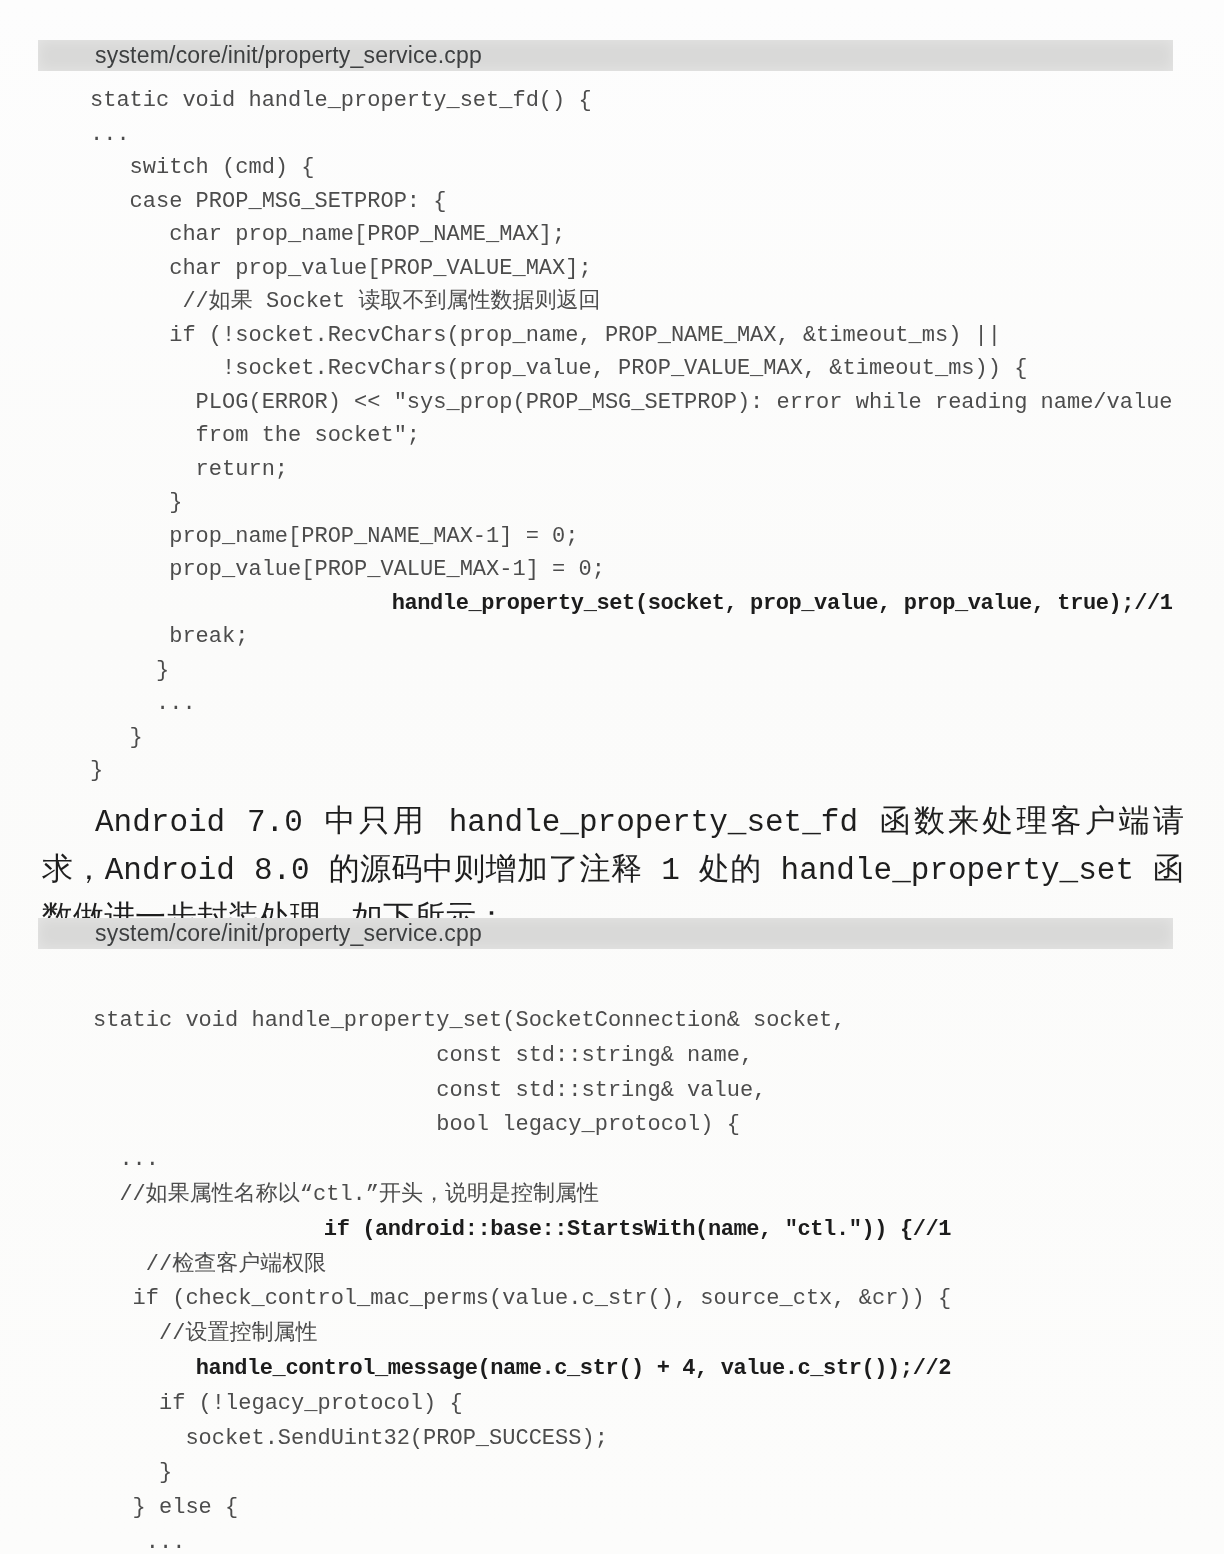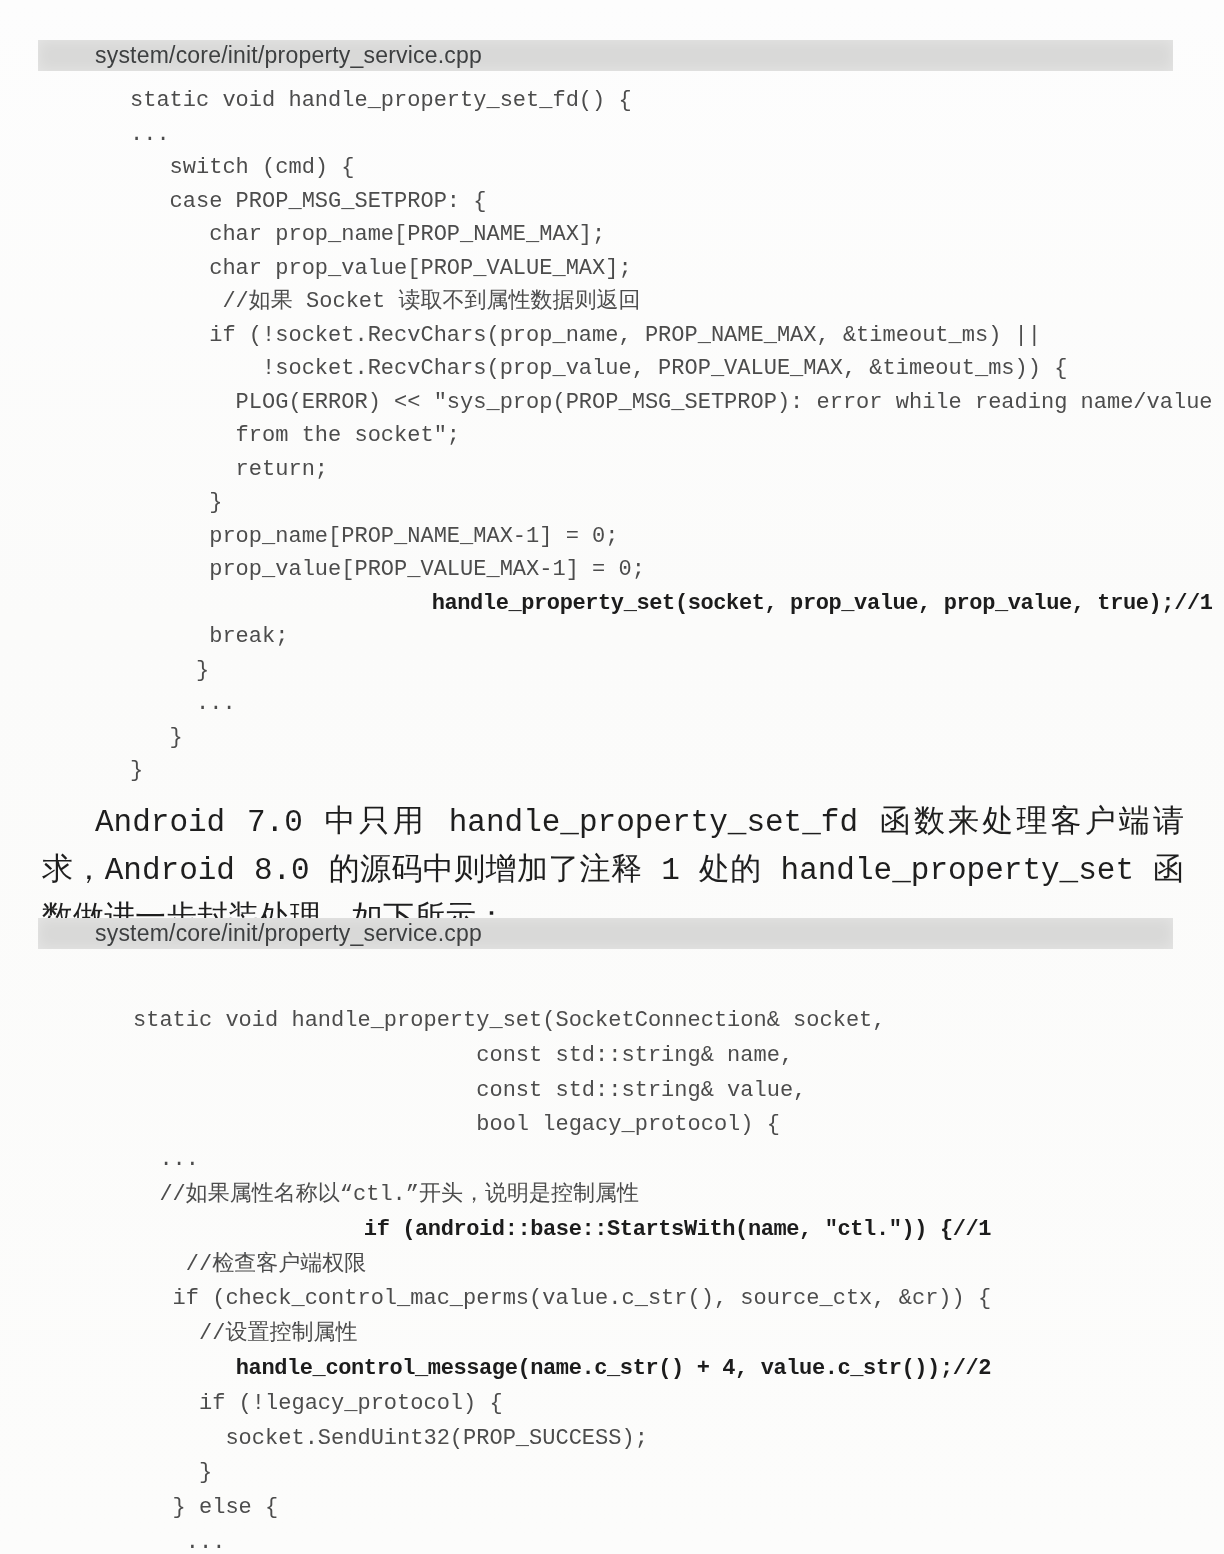--- a/index.html
+++ b/index.html
@@ -30,21 +30,20 @@
     color:#3d3f40;
     letter-spacing:.2px;
   }
   #bar1{top:40px;}
   #bar2{top:918px;}
   .code-block{
     position:absolute;
     font-family:"Liberation Mono","DejaVu Sans Mono", monospace;
     color:#4c4c4c;
     white-space:pre;
-    margin-left:40px;
   }
   #code1{top:84px;left:90px;font-size:22px;line-height:33.5px;}
   #code2{top:1004px;left:93px;font-size:22px;line-height:34.8px;}
   .code-line{white-space:pre;}
   .code-line.bold{
     font-weight:700;
     color:#1c1c1c;
     letter-spacing:-0.4px;
     text-align:right;
   }

